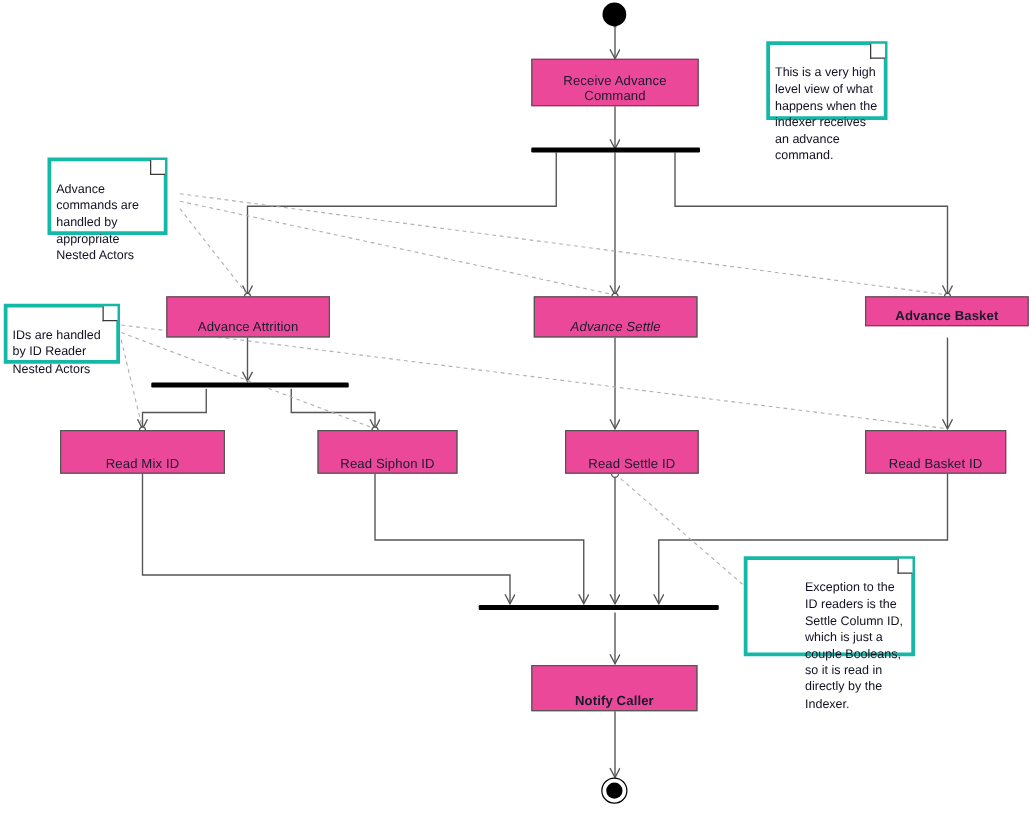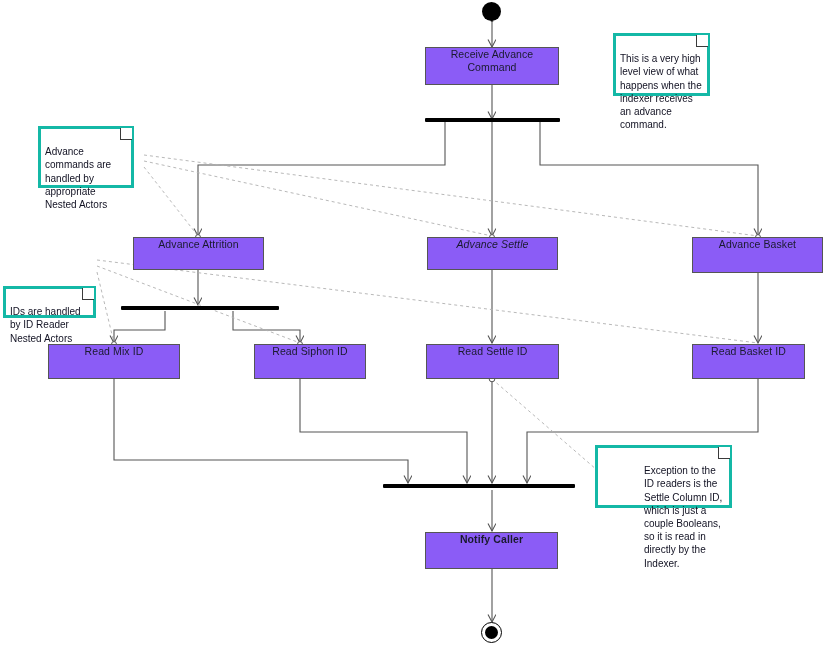--- a/index.html
+++ b/index.html
@@ -22,23 +22,23 @@
     position: absolute;
     left: 0;
     top: 0;
     width: 826px;
     height: 653px;
   }
   .node-box {
     position: absolute;
     box-sizing: border-box;
     border: 1px solid #555555;
-    background: #8b5cf6;
+    background: #ec4899;
     display: flex;
-    align-items: flex-start;
+    align-items: flex-end;
     justify-content: center;
     font-size: 10.5px;
     color: #1a1a2e;
     letter-spacing: 0.1px;
     text-align: center;
     line-height: 1.2;
   }
   .note-box {
     position: absolute;
     box-sizing: border-box;
@@ -168,33 +168,33 @@
   </div>
 
   <div class="node-box" style="left:133px; top:237px; width:131px; height:33px;">
     <span>Advance  Attrition</span>
   </div>
 
   <div class="node-box" style="left:427px; top:237px; width:131px; height:33px;font-style:italic;">
     <span>Advance Settle</span>
   </div>
 
-  <div class="node-box" style="left:692px; top:237px; width:131px; height:36px;">
+  <div class="node-box" style="left:692px; top:237px; width:131px; height:24px;font-weight:bold;">
     <span>Advance Basket</span>
   </div>
 
   <div class="node-box" style="left:48px; top:344px; width:132px; height:35px;">
     <span>Read Mix ID</span>
   </div>
 
   <div class="node-box" style="left:234px; top:344px; width:112px; height:35px;margin-left:20px;">
     <span>Read Siphon ID</span>
   </div>
 
-  <div class="node-box" style="left:426px; top:344px; width:133px; height:35px;">
+  <div class="node-box" style="left:452px; top:344px; width:107px; height:35px;">
     <span>Read Settle ID</span>
   </div>
 
   <div class="node-box" style="left:692px; top:344px; width:113px; height:35px;">
     <span>Read Basket ID</span>
   </div>
 
   <div class="node-box" style="left:425px; top:532px; width:133px; height:37px;font-weight:bold;">
     <span>Notify Caller</span>
   </div>
@@ -206,26 +206,26 @@
   <div class="note-box" style="left:613px; top:33px; width:97px; height:63px;">
     <span>This is a very high level view of what happens when the indexer receives an advance command.</span>
     <span class="note-corner-cover"></span>
   </div>
 
   <div class="note-box" style="left:38px; top:126px; width:96px; height:62px;">
     <span>Advance commands are handled by appropriate Nested Actors</span>
     <span class="note-corner-cover"></span>
   </div>
 
-  <div class="note-box" style="left:3px; top:243px; width:93px; height:32px;margin-top:43px;">
+  <div class="note-box" style="left:3px; top:243px; width:93px; height:48px;">
     <span>IDs are handled by ID Reader Nested Actors</span>
     <span class="note-corner-cover"></span>
   </div>
 
-  <div class="note-box" style="left:595px; top:445px; width:137px; height:63px;padding-left:46px;">
+  <div class="note-box" style="left:595px; top:445px; width:137px; height:80px;padding-left:46px;">
     <span>Exception to the ID readers is the Settle Column ID, which is just a couple Booleans, so it is read in directly by the Indexer.</span>
     <span class="note-corner-cover"></span>
   </div>
 
   <div class="end-node-outer" style="left:481px; top:622px;">
     <div class="end-node-inner" style="left:3px; top:3px;"></div>
   </div>
 
 </div>
 

